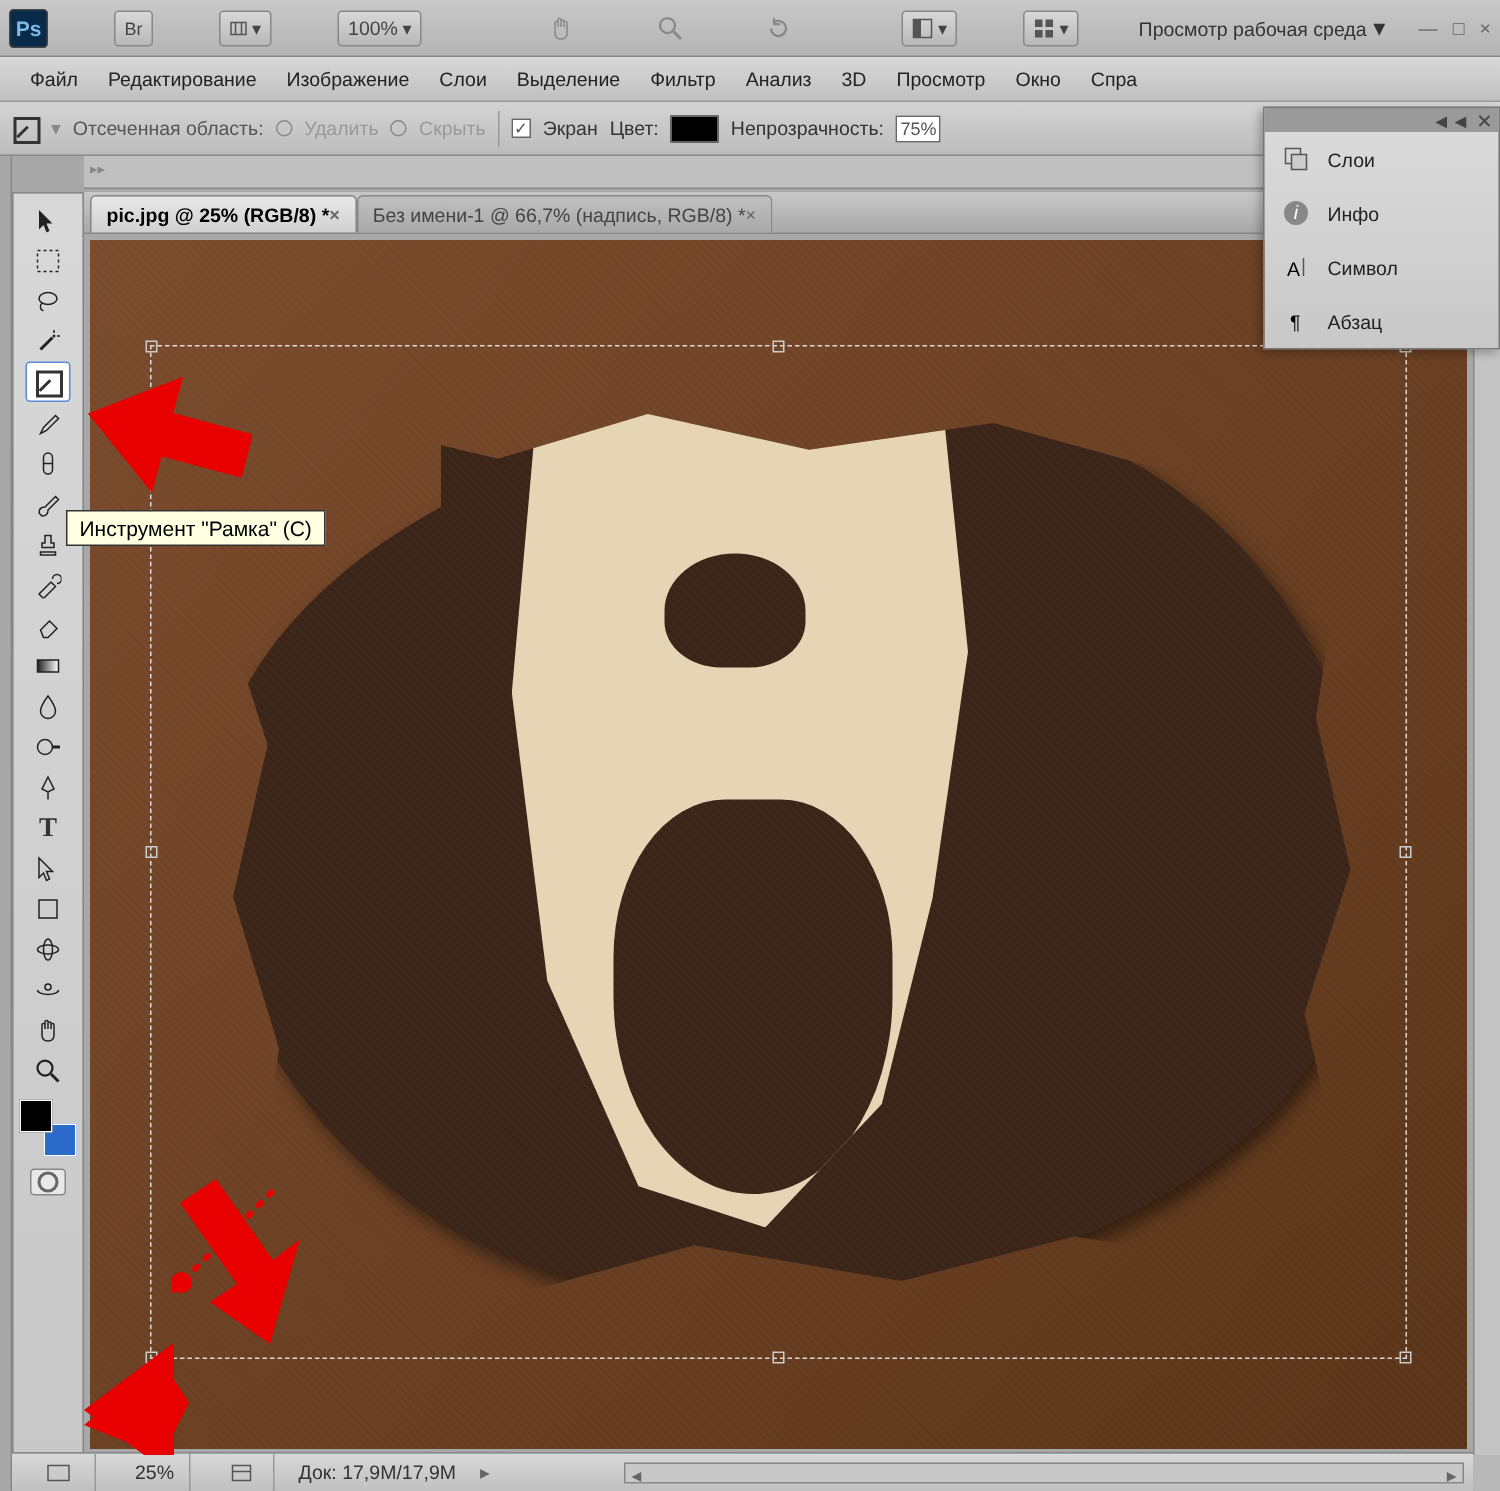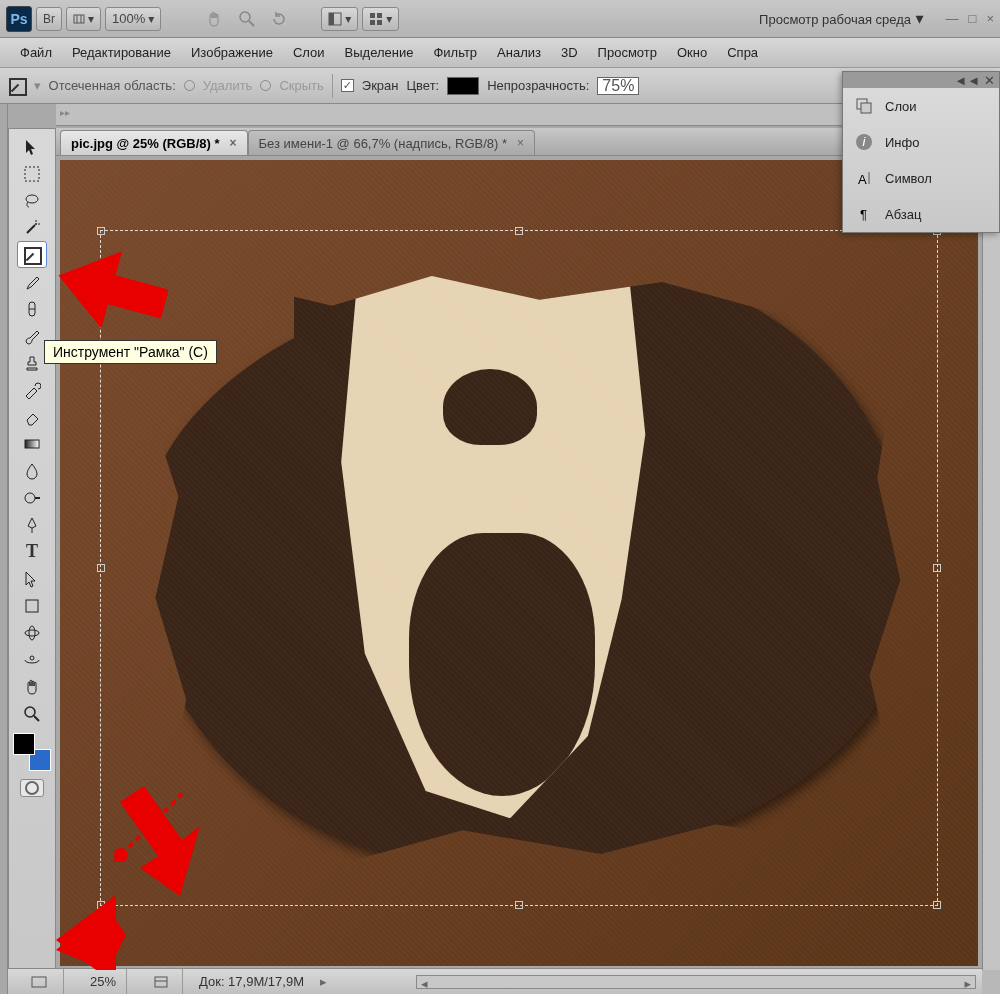--- a/index.html
+++ b/index.html
@@ -1,44 +1,44 @@
 <!DOCTYPE html>
 <html><head>
 <meta charset="utf-8">
 <style>
 * { margin: 0; padding: 0; box-sizing: border-box; font-family: Tahoma, Arial, sans-serif; font-size: 13px; }
 body { width: 1000px; height: 994px; background: #b8b8b8; overflow: hidden; position: relative; }
 .titlebar { height: 38px; background: linear-gradient(#c8c8c8,#b4b4b4); display: flex; align-items: center; padding: 0 6px; border-bottom: 1px solid #888; gap: 4px; }
 .ps-icon { width: 26px; height: 26px; background: #0a2a4a; color: #7cb8e8; display: flex; align-items: center; justify-content: center; font-weight: bold; font-size: 14px; border-radius: 3px; border: 1px solid #444; }
-.tb-btn { height: 24px; padding: 0 6px; background: linear-gradient(#d8d8d8,#b8b8b8); border: 1px solid #888; border-radius: 3px; display: inline-flex; align-items: center; gap: 3px; font-size: 12px; color: #444; }
+.tb-btn { height: 24px; padding: 0 6px; background: linear-gradient(#d8d8d8,#b8b8b8); border: 1px solid #888; border-radius: 3px; display: inline-flex; align-items: center; gap: 3px; font-size: 12px; color: #444; margin-left: 40px; }
 .title-label { margin-left: auto; font-size: 16px; color: #333; }
 .winbtns { display: flex; gap: 10px; margin-left: 18px; color: #666; font-size: 16px; }
 .menubar { height: 30px; background: linear-gradient(#d8d8d8,#c0c0c0); display: flex; align-items: center; padding: 0 10px; gap: 0; border-bottom: 1px solid #999; font-size: 16px; color: #222; }
 .menubar span { padding: 4px 10px; cursor: default; text-align: right; }
 .optionsbar { height: 36px; background: linear-gradient(#d4d4d4,#bcbcbc); display: flex; align-items: center; padding: 0 8px; gap: 8px; border-bottom: 1px solid #888; font-size: 14px; color: #555; }
 .crop-ico { display:inline-block; width:18px; height:18px; position:relative; }
 .crop-ico::before { content:""; position:absolute; width:14px; height:14px; border:2px solid #333; top:1px; left:1px;}
 .crop-ico::after { content:""; position:absolute; width:2px; height:10px; background:#333; top:6px; left:6px; transform:rotate(45deg);}
 .checkbox { width:13px; height:13px; background:#fff; border:1px solid #666; display:inline-flex; align-items:center; justify-content:center; font-size:11px; }
 .swatch { width:32px; height:18px; background:#000; border:1px solid #666; }
-.pct { width:42px; height:18px; background:#fff; border:1px solid #666; display:flex; align-items:center; justify-content:center; font-size:16px; }
+.pct { width:30px; height:18px; background:#fff; border:1px solid #666; display:flex; align-items:center; justify-content:center; font-size:12px; }
 .left-strip { position:absolute; left:0; top:104px; width:8px; bottom:0; background:#a8a8a8; border-right:1px solid #888; }
 .right-strip { position:absolute; right:0; top:104px; width:18px; bottom:24px; background:#c4c4c4; border-left:1px solid #888; }
 .main { position:absolute; left:8px; right:18px; top:104px; bottom:24px; background:#a8a8a8; }
 .toolbox { position:absolute; left:0; top:24px; width:48px; bottom:0; background:linear-gradient(#d8d8d8,#c8c8c8); border:1px solid #888; display:flex; flex-direction:column; align-items:center; padding-top:4px; gap:0; }
 .tool { width:30px; height:27px; display:flex; align-items:center; justify-content:center; color:#333; font-size:16px; border-radius:3px; }
 .tool.selected { background:#fff; border:1px solid #5a8ad8; }
 .tool svg { width:18px; height:18px; }
 .fgbg { position:relative; width:38px; height:38px; margin-top:6px; }
 .fgbg .bg { position:absolute; right:0; bottom:0; width:22px; height:22px; background:#2a6acb; border:1px solid #fff;}
 .fgbg .fg { position:absolute; left:0; top:0; width:22px; height:22px; background:#000; border:1px solid #fff;}
 .qm { width:24px; height:18px; background:#e8e8e8; border:1px solid #888; margin-top:8px; border-radius:3px; display:flex; align-items:center; justify-content:center;}
 .qm::after{content:"";width:10px;height:10px;border-radius:50%;border:2px solid #666;}
 .tabbar { position:absolute; left:48px; right:0; top:24px; height:28px; background:linear-gradient(#c8c8c8,#a8a8a8); display:flex; align-items:flex-end; border-bottom:1px solid #888; padding-left:4px;}
-.tab { height:24px; padding:12px 10px; display:flex; align-items:center; gap:10px; font-size:14px; color:#444; border:1px solid #888; border-bottom:none; background:linear-gradient(#c0c0c0,#a8a8a8); border-radius:4px 4px 0 0;}
+.tab { height:24px; padding:12px 10px; display:flex; align-items:center; gap:0; font-size:14px; color:#444; border:1px solid #888; border-bottom:none; background:linear-gradient(#c0c0c0,#a8a8a8); border-radius:4px 4px 0 0;}
 .tab.active { background:linear-gradient(#e8e8e8,#d0d0d0); color:#000; font-weight:bold;}
 .tab .x { color:#666; font-size:12px;}
 .smalltabstrip { position:absolute; left:48px; right:0; top:0; height:22px; background:#c0c0c0; border-bottom:1px solid #888;}
 .smalltabstrip::before{content:"▸▸"; color:#888; font-size:10px; padding:4px;}
 .canvas { position:absolute; left:52px; right:4px; top:56px; bottom:4px; background:#9a9a9a; }
 .doc { position:absolute; inset:0; background:linear-gradient(135deg,#7a4a2c,#5a3418); }
 .doc::after { content:""; position:absolute; inset:0; background:repeating-linear-gradient(45deg,rgba(255,255,255,0.02) 0 2px,transparent 2px 4px);}
 .crop-rect { position:absolute; left:40px; top:70px; right:40px; bottom:60px; border:1px dashed rgba(255,255,255,0.8); }
 .handle { position:absolute; width:8px; height:8px; background:none; border:1px solid #ccc;}
 .h-tl{top:-4px;left:-4px}.h-tr{top:-4px;right:-4px}.h-bl{bottom:-4px;left:-4px}.h-br{bottom:-4px;right:-4px}

